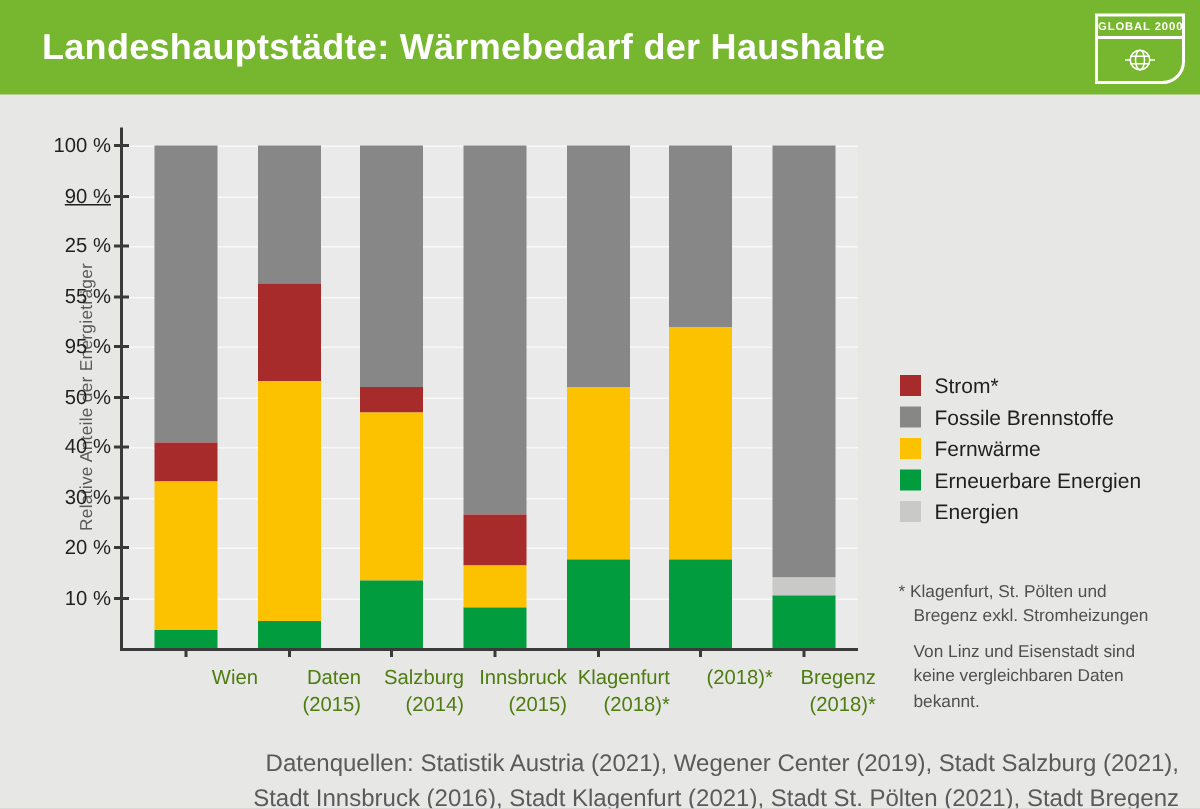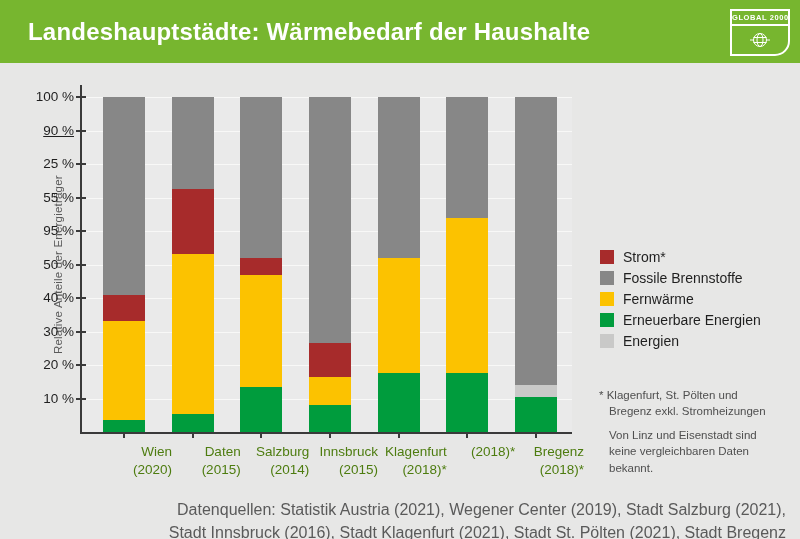--- a/index.html
+++ b/index.html
@@ -161,21 +161,20 @@
         <div class="ytick-label" style="top: 194.5px;">50 %</div>
         <div class="ytick-label" style="top: 161px;">95 %</div>
         <div class="ytick-label" style="top: 127.5px;">55 %</div>
         <div class="ytick-label" style="top: 94px;">25 %</div>
         <div class="ytick-label" style="top: 60.5px; text-decoration: underline;">90 %</div>
         <div class="ytick-label" style="top: 27px;">100 %</div>
       </div>
     <div id="xlabels">
         <div class="xlabel" style="left: 76px;">
           <span class="city">Wien</span>
-          <span class="year">(2020)</span>
         </div>
         <div class="xlabel" style="left: 144.667px;">
           <span class="city">Daten</span>
           <span class="year">(2015)</span>
         </div>
         <div class="xlabel" style="left: 213.333px;">
           <span class="city">Salzburg</span>
           <span class="year">(2014)</span>
         </div>
         <div class="xlabel" style="left: 282px;">

